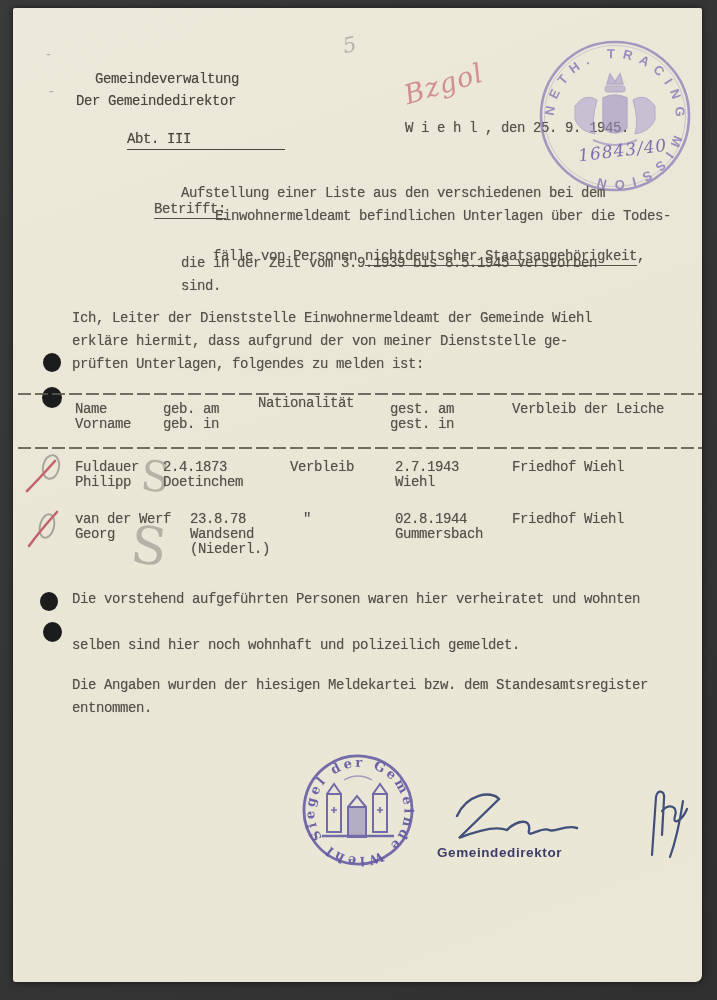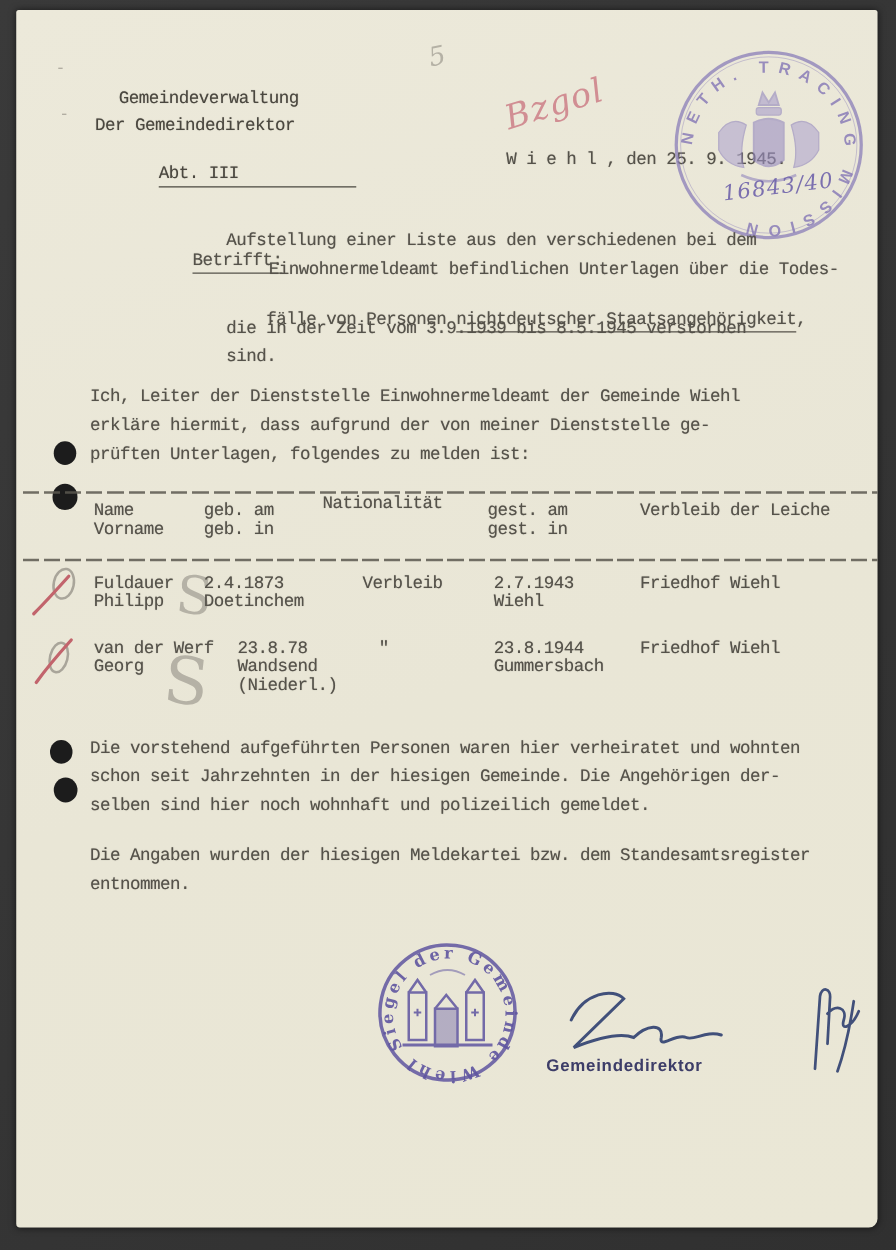--- a/index.html
+++ b/index.html
@@ -121,29 +121,28 @@
     <ellipse cx="24" cy="20" rx="7" ry="12" fill="none" stroke="#a9a59a" stroke-width="2" transform="rotate(14 24 20)"></ellipse>
     <path d="M6 40 Q16 26 34 6" fill="none" stroke="#c2646c" stroke-width="2.6" stroke-linecap="round"></path>
   </svg>
   <div class="tw" style="left:62px;top:504px;">van der Werf</div>
   <div class="tw" style="left:62px;top:519px;">Georg</div>
   <div class="bracket" style="left:118px;top:508px;font-size:52px;">S</div>
   <div class="tw" style="left:177px;top:504px;">23.8.78</div>
   <div class="tw" style="left:177px;top:519px;">Wandsend</div>
   <div class="tw" style="left:177px;top:534px;">(Niederl.)</div>
   <div class="tw" style="left:290px;top:504px;">"</div>
-  <div class="tw" style="left:382px;top:504px;">23.8.1944</div>
+  <div class="tw" style="left:382px;top:504px;">02.8.1944</div>
   <div class="tw" style="left:382px;top:519px;">Gummersbach</div>
   <div class="tw" style="left:499px;top:504px;">Friedhof Wiehl</div>
 
   <div class="hole" style="left:27px;top:584px;width:18px;height:19px;"></div>
   <div class="hole" style="left:30px;top:614px;width:19px;height:20px;"></div>
 
   <div class="tw" style="left:59px;top:584px;">Die vorstehend aufgeführten Personen waren hier verheiratet und wohnten</div>
-  <div class="tw" style="left:59px;top:607px;">schon seit Jahrzehnten in der hiesigen Gemeinde. Die Angehörigen der-</div>
   <div class="tw" style="left:59px;top:630px;">selben sind hier noch wohnhaft und polizeilich gemeldet.</div>
 
   <div class="tw" style="left:59px;top:670px;">Die Angaben wurden der hiesigen Meldekartei bzw. dem Standesamtsregister</div>
   <div class="tw" style="left:59px;top:693px;">entnommen.</div>
 
   <svg style="left:287px;top:744px;" width="116" height="116" viewBox="0 0 116 116">
     <defs>
       <path id="sealring" d="M 13 58 A 45 45 0 1 1 12.99 58.2"></path>
     </defs>
     <g transform="rotate(-38 58 58)">

